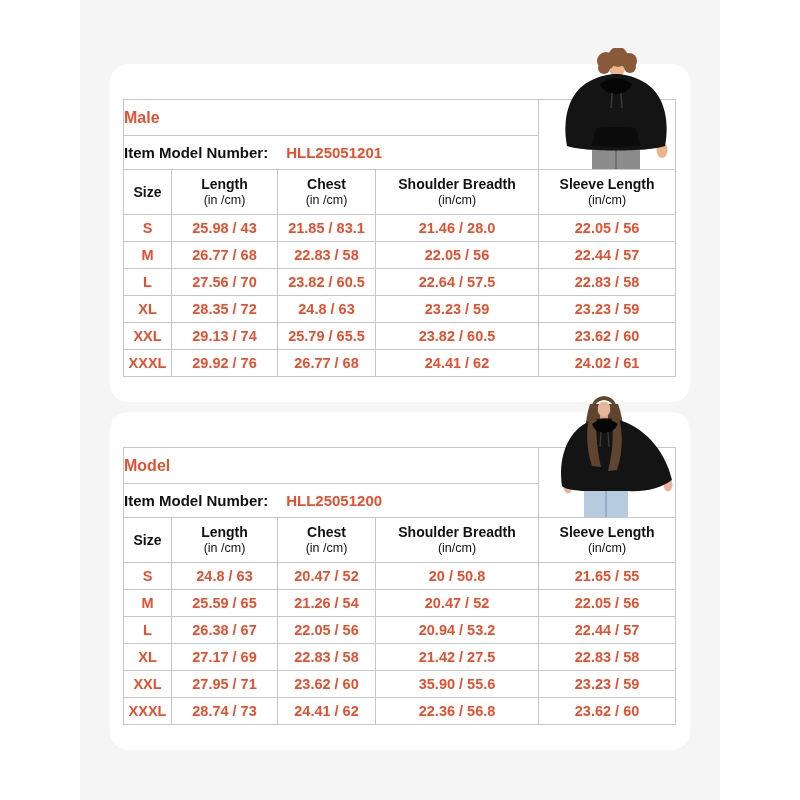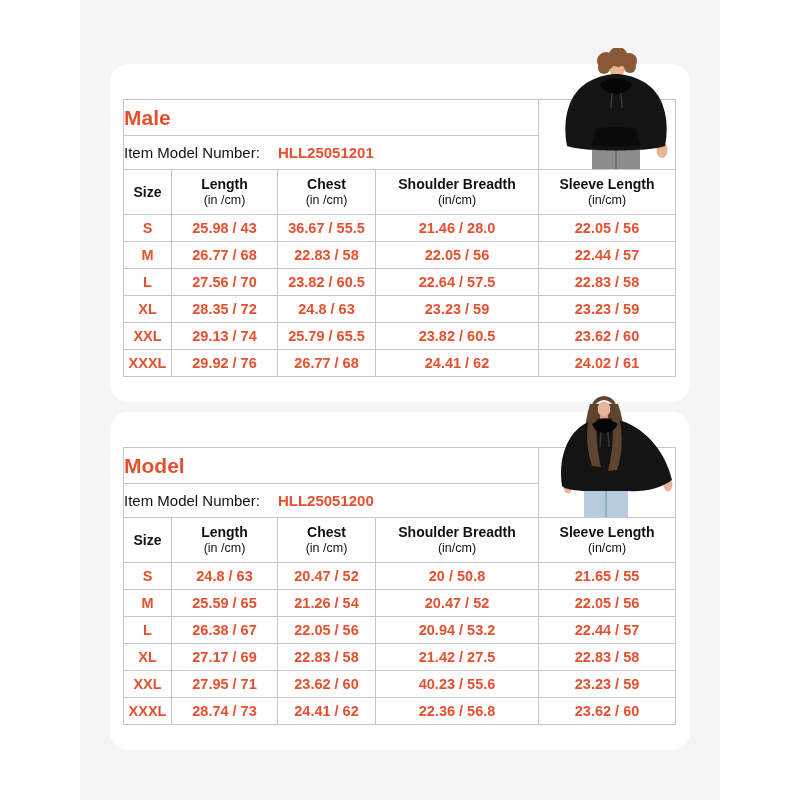--- a/index.html
+++ b/index.html
@@ -11,23 +11,23 @@
   #card-female { top:412px; }
 
   .size-table { position:absolute; left:13px; top:35px; width:552px; border-collapse:collapse; table-layout:fixed; background:#ffffff; }
   .size-table td, .size-table th { border:1px solid #c6c6c6; vertical-align:middle; padding:0; }
 
   .title-row { height:36px; }
   .model-row { height:34px; }
   .header-row { height:45px; }
   .data-row { height:27px; }
 
-  .title-cell { text-align:left; padding-left:14px; color:#e5502f; font-weight:bold; font-size:21px; }
+  .title-cell { text-align:left; padding-left:14px; color:#e5502f; font-weight:bold; font-size:16px; }
   .model-cell { text-align:left; padding-left:14px; font-size:15px; }
-  .model-label { font-weight:normal; color:#111111; }
+  .model-label { font-weight:bold; color:#111111; }
   .model-value { font-weight:bold; color:#e5502f; margin-left:18px;text-align:center; }
   .photo-cell { background:#ffffff; }
 
   .size-table th { text-align:center; color:#111111; font-weight:normal;margin-top:40px; }
   .h-main { font-weight:bold; font-size:14px; line-height:17px; }
   .h-sub { font-size:12.5px; line-height:15px; }
 
   .data-row td { text-align:center; color:#e5502f; font-weight:bold; font-size:14.5px; }
   .size-col { font-size:14px; }
 
@@ -78,21 +78,21 @@
                 <div class="h-sub">(in/cm)</div>
               </th>
           <th>
                 <div class="h-main">Sleeve Length</div>
                 <div class="h-sub">(in/cm)</div>
               </th>
         </tr>
         <tr class="data-row">
           <td class="size-col">S</td>
           <td>25.98 / 43</td>
-          <td>36.67 / 55.5</td>
+          <td>21.85 / 83.1</td>
           <td>21.46 / 28.0</td>
           <td>22.05 / 56</td>
         </tr>
         <tr class="data-row">
           <td class="size-col">M</td>
           <td>26.77 / 68</td>
           <td>22.83 / 58</td>
           <td>22.05 / 56</td>
           <td>22.44 / 57</td>
         </tr>
@@ -194,21 +194,21 @@
           <td class="size-col">XL</td>
           <td>27.17 / 69</td>
           <td>22.83 / 58</td>
           <td>21.42 / 27.5</td>
           <td>22.83 / 58</td>
         </tr>
         <tr class="data-row">
           <td class="size-col">XXL</td>
           <td>27.95 / 71</td>
           <td>23.62 / 60</td>
-          <td>40.23 / 55.6</td>
+          <td>35.90 / 55.6</td>
           <td>23.23 / 59</td>
         </tr>
         <tr class="data-row">
           <td class="size-col">XXXL</td>
           <td>28.74 / 73</td>
           <td>24.41 / 62</td>
           <td>22.36 / 56.8</td>
           <td>23.62 / 60</td>
         </tr>
         </tbody>

